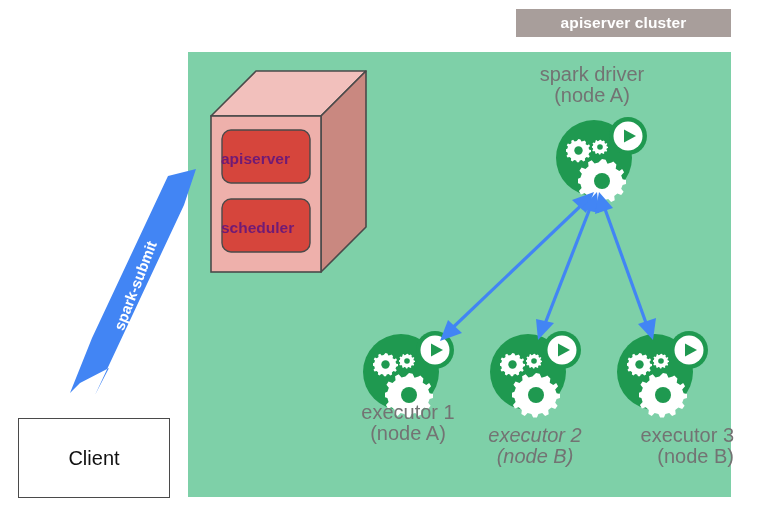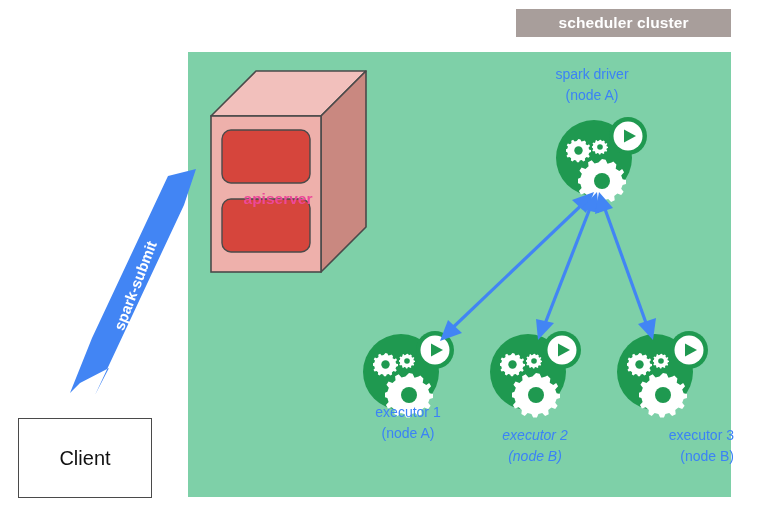--- a/index.html
+++ b/index.html
@@ -44,61 +44,60 @@
     font-weight: bold;
     letter-spacing: 0.1px;
     white-space: nowrap;
   }
 
   
   #client-box {
     position: absolute;
     left: 18px;
     top: 418px;
-    width: 134px;
+    width: 152px;
     height: 80px;
     background: #ffffff;
     border: 1.4px solid #4a4a4a;
     box-sizing: border-box;
     display: flex;
     align-items: center;
     justify-content: center;
   }
   #client-box .client-text {
     color: #111111;
     font-size: 20px;
     white-space: nowrap;
   }
 
   
   .cube-label {
     position: absolute;
-    color: #ec4899;
+    color: #701a75;
     font-size: 15.5px;
     font-weight: bold;
     white-space: nowrap;
-    text-align: center;
-    margin-top: 40px;
+    text-align: left;
   }
   #label-apiserver {
     left: 221px;
     top: 150px;
     width: 114px;
   }
   #label-scheduler {
     left: 221px;
     top: 219px;
     width: 114px;
   }
 
   
   .node-caption {
     position: absolute;
-    color: #3b82f6;
-    font-size: 14px;
+    color: #737373;
+    font-size: 20px;
     line-height: 21px;
     text-align: center;
     white-space: nowrap;
   }
   #caption-driver { left: 512px; top: 64px; width: 160px; }
   #caption-exec-1 { left: 336px; top: 402px; width: 144px; }
   #caption-exec-2 { left: 463px; top: 425px; width: 144px; font-style: italic; }
   #caption-exec-3 { left: 590px; top: 425px; width: 144px; text-align: right; }
 
   
@@ -254,24 +253,25 @@
     </g>
 
     <g>
       <line x1="601" y1="198" x2="650" y2="334" stroke="#4285f4" stroke-width="3.2"></line>
       <polygon points="599,192 595,214 613,208" fill="#4285f4"></polygon>
       <polygon points="653,340 656,318 638,324" fill="#4285f4"></polygon>
     </g>
   </svg>
 
   <div id="cluster-badge">
-    <span class="badge-text">scheduler cluster</span>
+    <span class="badge-text">apiserver cluster</span>
   </div>
 
   <div class="cube-label" id="label-apiserver">apiserver</div>
+  <div class="cube-label" id="label-scheduler">scheduler</div>
 
   <div id="spark-submit-label">spark-submit</div>
 
   <div class="node-caption" id="caption-driver">
     <div>spark driver</div>
     <div>(node A)</div>
   </div>
 
   <div class="node-caption" id="caption-exec-1">
     <div>executor 1</div>

